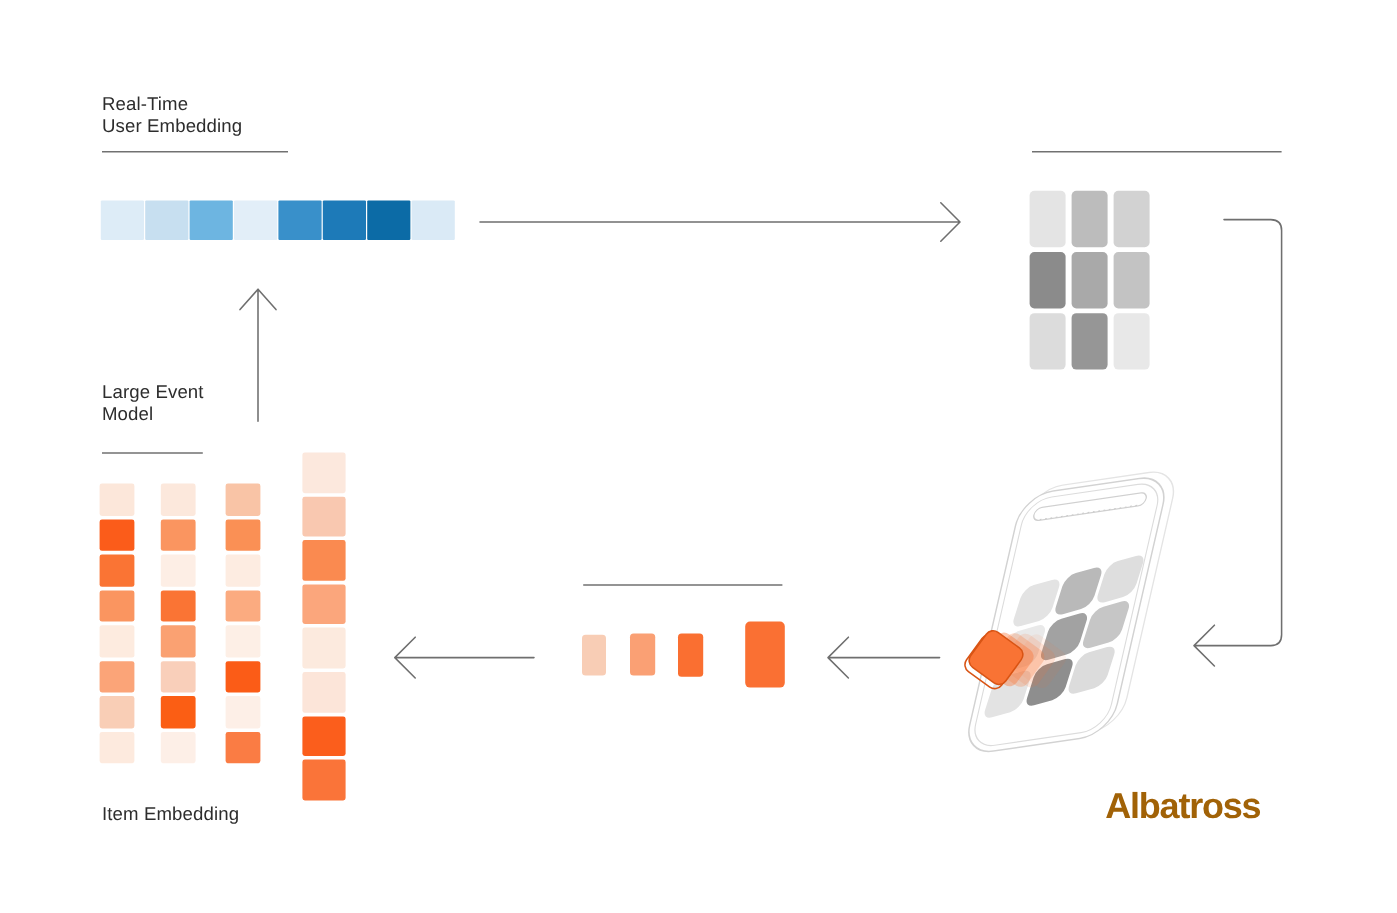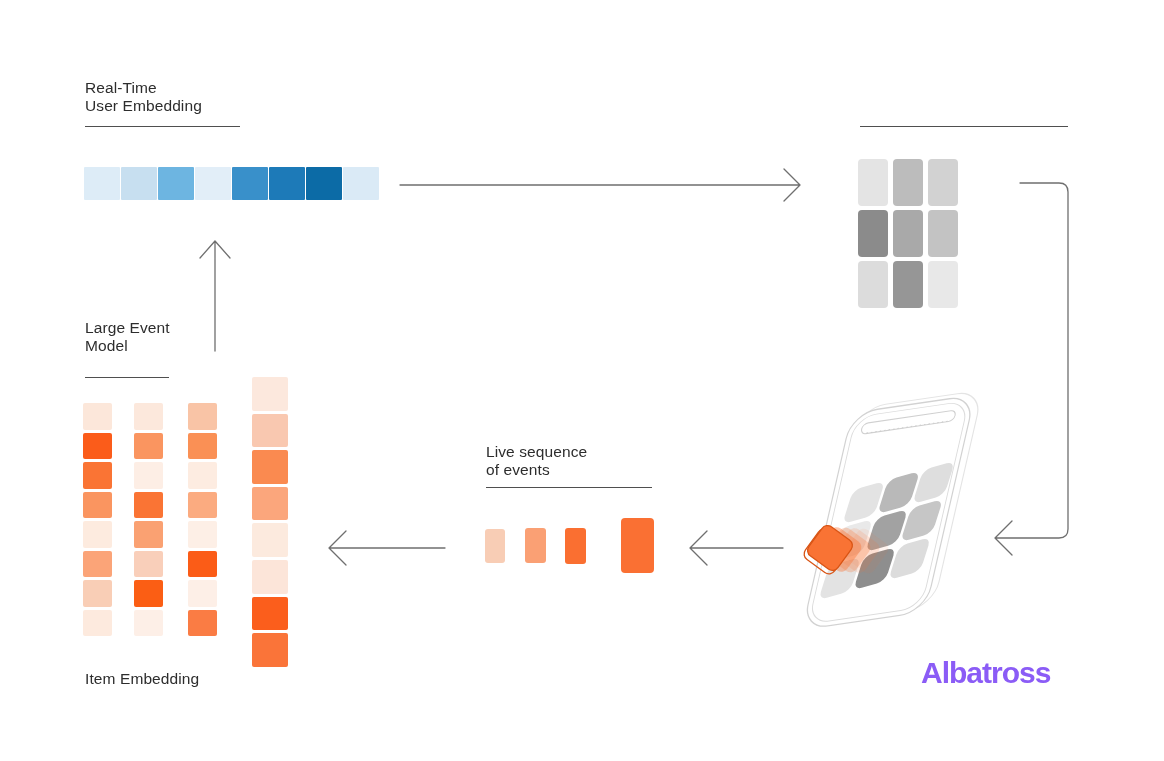--- a/index.html
+++ b/index.html
@@ -2,21 +2,21 @@
 <html><head>
 <meta charset="utf-8">
 <style>
   html,body{margin:0;padding:0;background:#fff;}
   #canvas{
     position:relative;width:1164px;height:761px;background:#ffffff;overflow:hidden;
     font-family:"Liberation Sans","DejaVu Sans",sans-serif;color:#2d2d2d;
   }
   .label{position:absolute;font-size:15.5px;line-height:17.5px;white-space:pre-line;letter-spacing:.1px;}
   .underline{position:absolute;height:1.4px;background:#4f4f4f;}
-  .brand{position:absolute;font-size:30px;font-weight:bold;letter-spacing:-1px;color:#8b5cf6;}
+  .brand{position:absolute;font-size:30px;font-weight:bold;letter-spacing:-1px;color:#a16207;}
   .strip{position:absolute;left:84px;top:167px;display:flex;gap:1px;}
   .blue-cell{width:36px;height:33px;border-radius:1px;}
   .best-grid{position:absolute;left:858px;top:159px;display:grid;
     grid-template-columns:repeat(3,30px);grid-auto-rows:47px;column-gap:5px;row-gap:4px;}
   .best-cell{border-radius:4px;}
   .embed-column{position:absolute;display:flex;flex-direction:column;gap:3px;}
   .embed-cell{width:29px;height:26.5px;border-radius:2px;}
   .embed-column.tall .embed-cell{width:36px;height:33.6px;}
   .col-1{left:83px;top:403px;} .col-2{left:134px;top:403px;}
   .col-3{left:188px;top:403px;} .col-4{left:252px;top:377px;}
@@ -34,22 +34,20 @@
   <div class="label" style="left:85px;top:79px;">Real-Time
 User Embedding</div>
   <div class="underline" style="left: 85px; top: 126px; width: 155px; background: rgb(79, 79, 79);"></div>
 
   <div class="underline" style="left: 860px; top: 126px; width: 208px; background: rgb(79, 79, 79);"></div>
 
   <div class="label" style="left:85px;top:319px;">Large Event
 Model</div>
   <div class="underline" style="left: 85px; top: 377px; width: 84px; background: rgb(79, 79, 79);"></div>
 
-  <div class="label" style="left:486px;top:443px;">Live sequence
-of events</div>
   <div class="underline" style="left: 486px; top: 487px; width: 166px; background: rgb(79, 79, 79);"></div>
 
   <div class="label" style="left:85px;top:670px;">Item Embedding</div>
 
   <div class="brand" style="left:921px;top:656px;">Albatross</div>
 
   <div class="strip">
       <div class="blue-cell" style="background: rgb(221, 236, 247);"></div>
       <div class="blue-cell" style="background: rgb(199, 223, 240);"></div>
       <div class="blue-cell" style="background: rgb(109, 181, 225);"></div>

